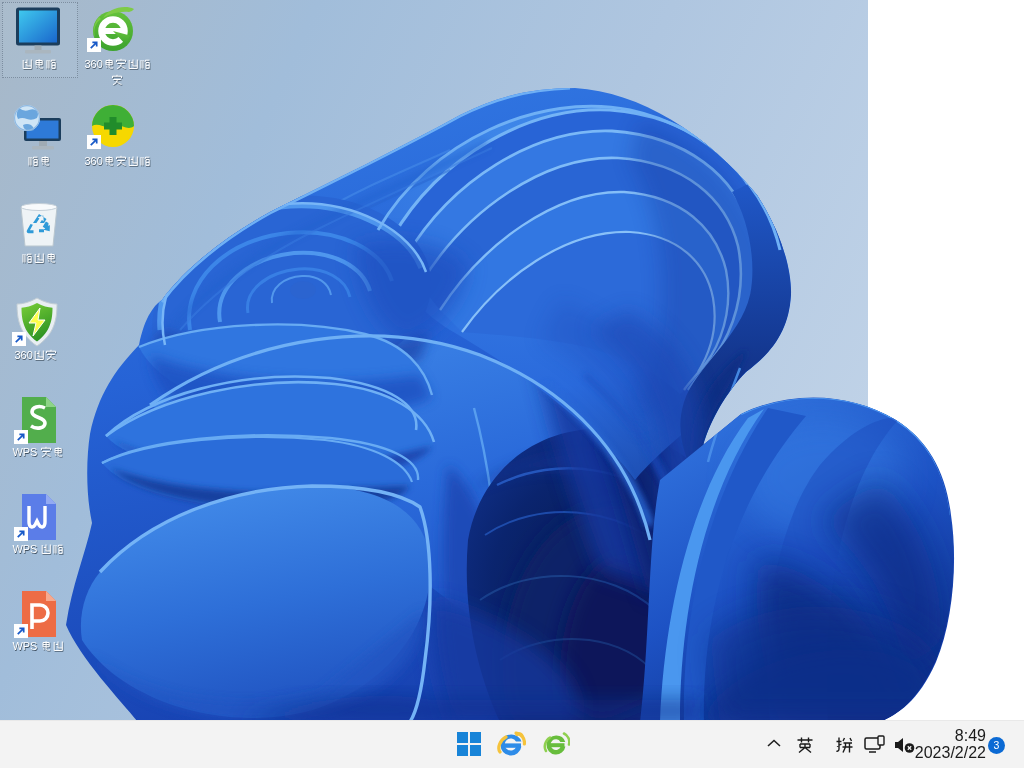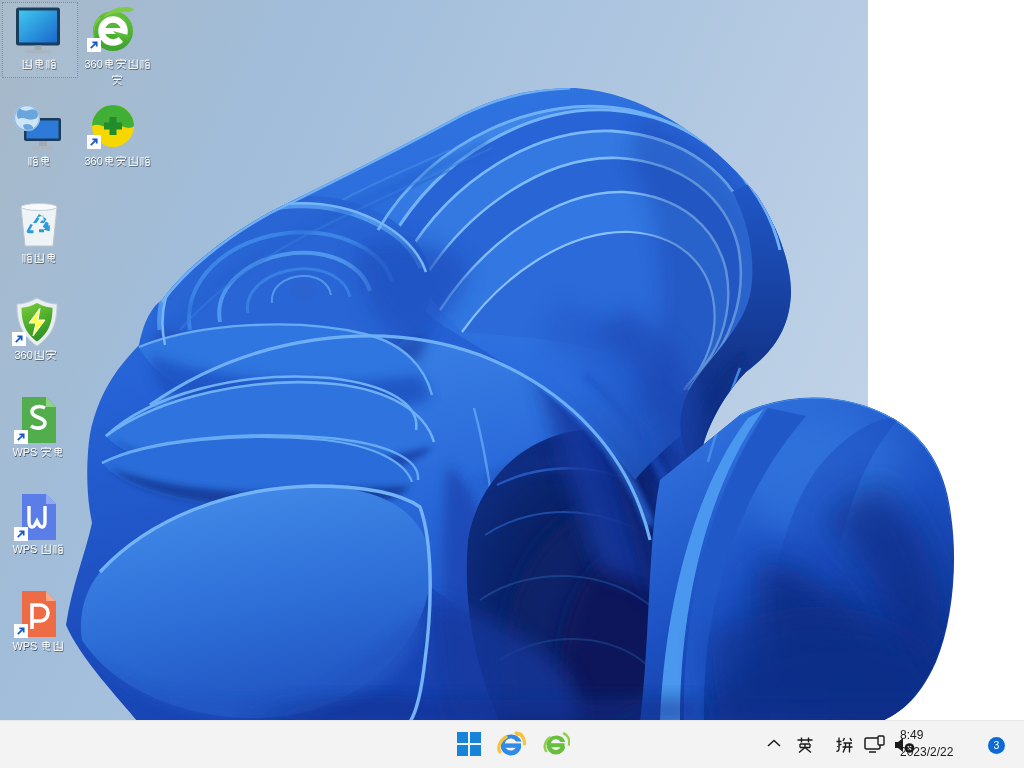--- a/index.html
+++ b/index.html
@@ -496,15 +496,15 @@
 <svg style="position:absolute;left:863px;top:735px" width="24" height="20" viewBox="0 0 24 20">
   <rect x="2" y="3" width="15" height="11" rx="1.5" fill="none" stroke="#1a1a1a" stroke-width="1.5"></rect>
   <path d="M6,17 h7" stroke="#1a1a1a" stroke-width="1.5"></path>
   <rect x="15" y="1" width="6" height="9" rx="1" fill="#f3f3f3" stroke="#1a1a1a" stroke-width="1.4"></rect>
 </svg>
 <svg style="position:absolute;left:893px;top:736px" width="26" height="18" viewBox="0 0 26 18">
   <path d="M2,6 H5 L10,2 V16 L5,12 H2 Z" fill="#1a1a1a"></path>
   <circle cx="16.5" cy="12" r="4.8" fill="#1a1a1a"></circle>
   <path d="M14.8,10.3 L18.2,13.7 M18.2,10.3 L14.8,13.7" stroke="#f3f3f3" stroke-width="1.3"></path>
 </svg>
-<div style="position:absolute;left:900px;top:727px;width:86px;height:34px;color:#1b1b1b;font-size:12px;line-height:17px;">8:49<br>2023/2/22</div>
+<div style="position:absolute;left:900px;top:727px;width:86px;height:34px;color:#1b1b1b;font-size:16px;line-height:17px;text-align:right">8:49<br>2023/2/22</div>
 <div style="position:absolute;left:988px;top:737px;width:17px;height:17px;border-radius:50%;background:#0b6ad4;color:#fff;font-size:10.5px;line-height:17px;text-align:center">3</div>
 </div>
 
 </body></html>

